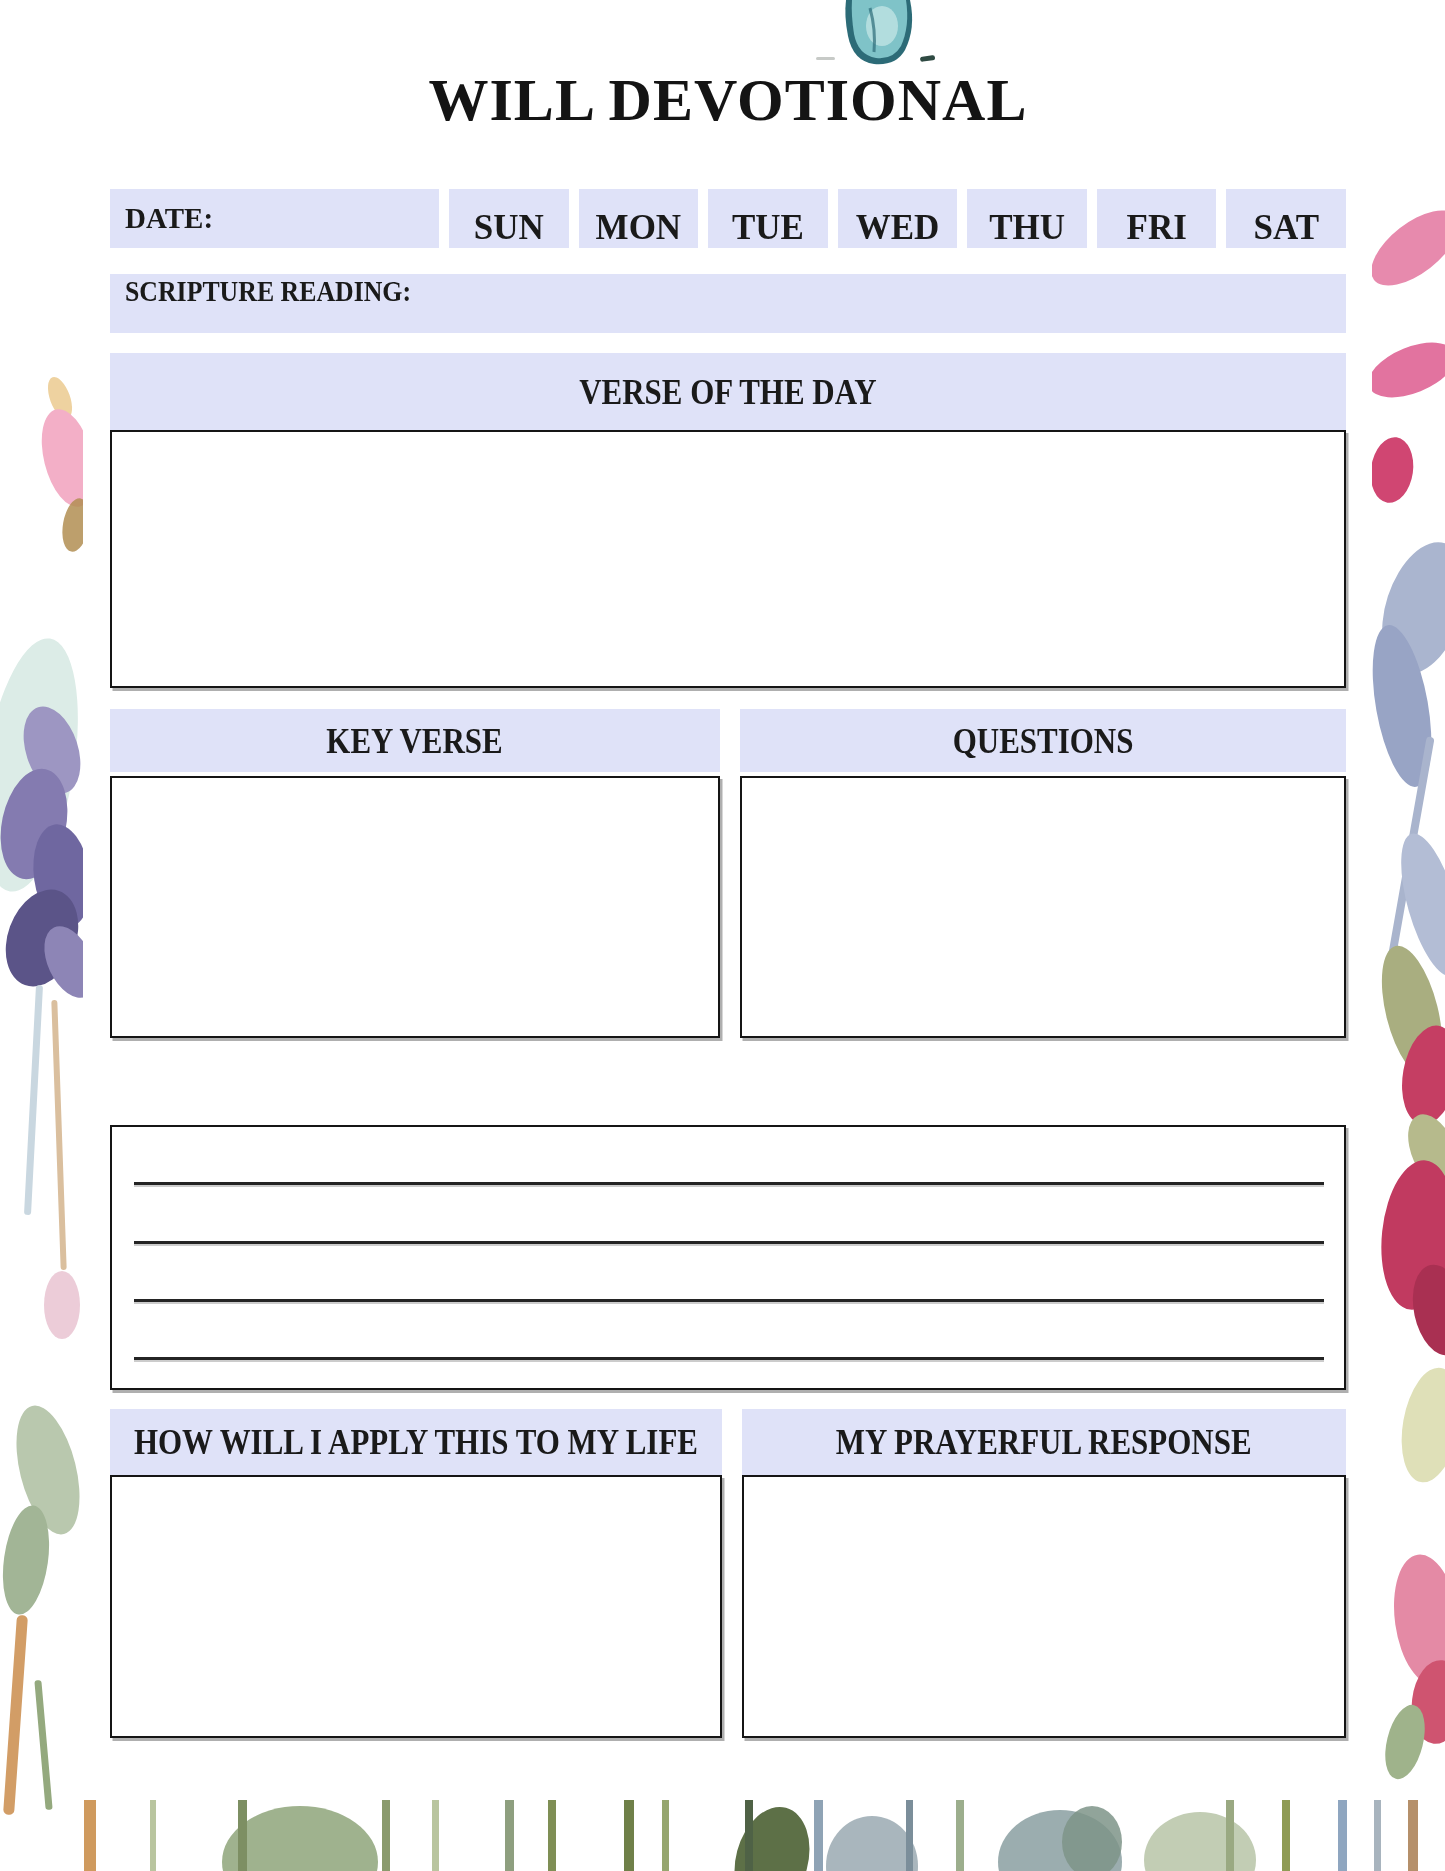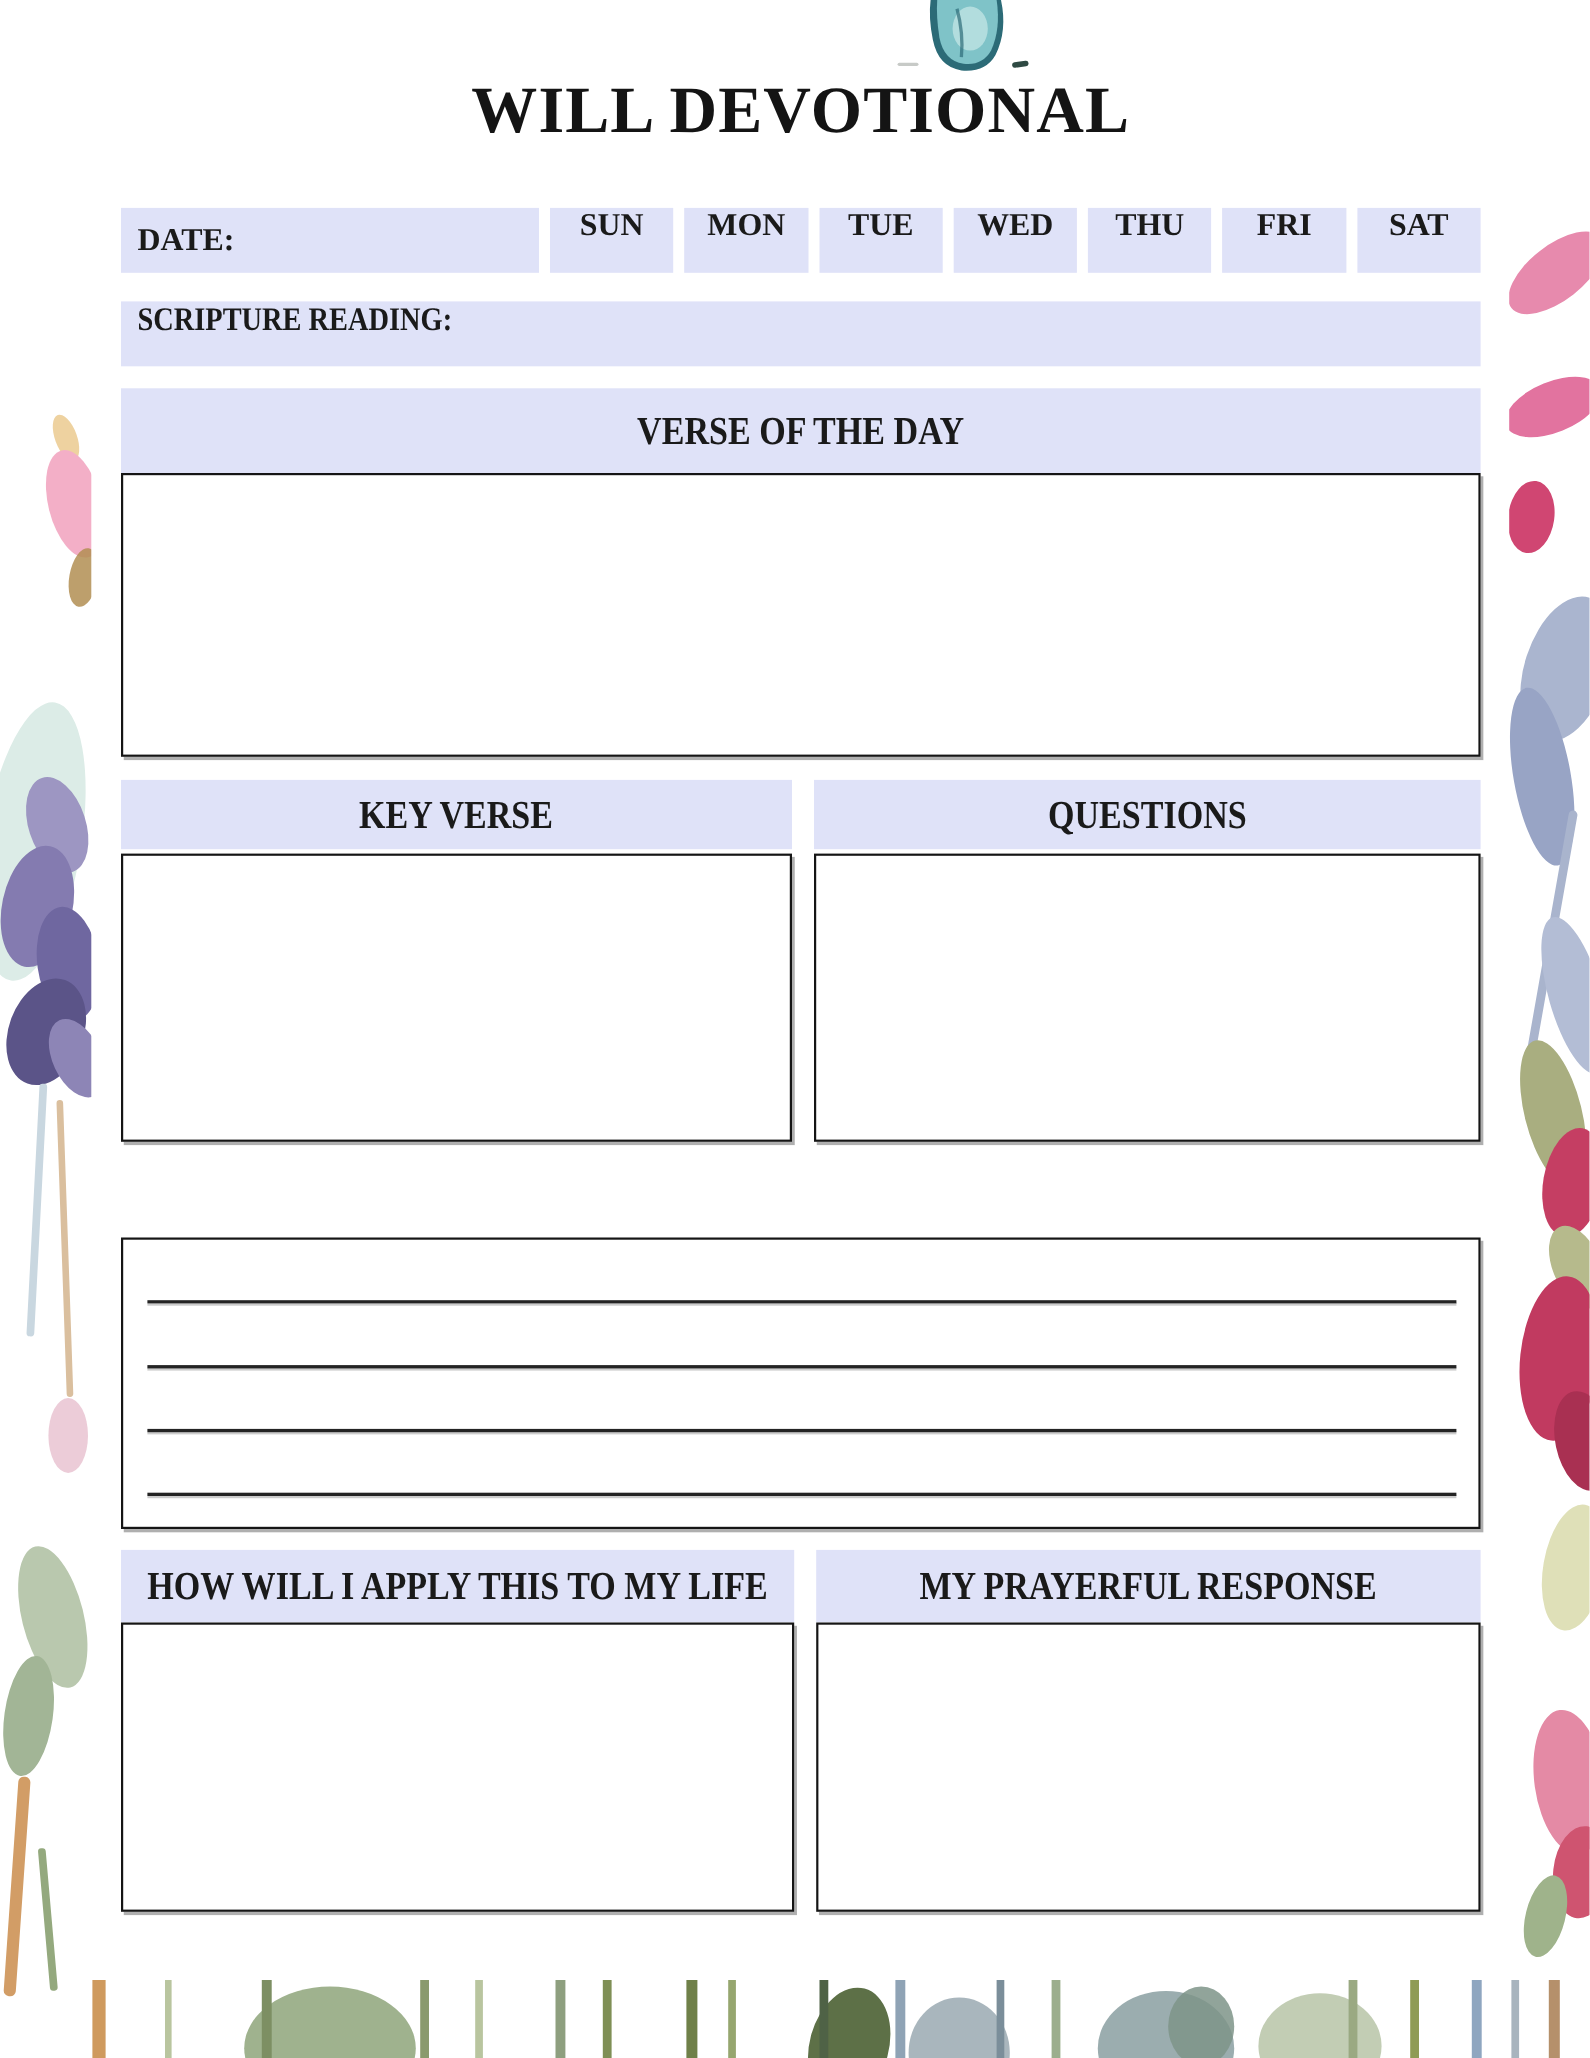--- a/index.html
+++ b/index.html
@@ -20,23 +20,23 @@
   .content{position:absolute;left:110px;top:0;width:1236px;height:1800px;z-index:3;}
   .page-title{
     position:absolute;top:70px;left:0;width:100%;text-align:center;
     font-size:60px;font-weight:bold;letter-spacing:1px;color:#141414;line-height:1;
   }
   .bar{background:#dfe2f8;}
   .lbl{font-weight:bold;color:#1a1a1a;white-space:nowrap;}
   .cond{display:inline-block;transform:scaleX(0.86);transform-origin:center center;}
   .cond-left{display:inline-block;transform:scaleX(0.86);transform-origin:left center;}
   .row-date{position:absolute;top:189px;left:0;width:100%;height:59px;display:flex;gap:10px;}
-  .date-box{width:380px;display:flex;align-items:center;padding-left:15px;box-sizing:border-box;font-size:29px;}
+  .date-box{width:329px;display:flex;align-items:center;padding-left:15px;box-sizing:border-box;font-size:29px;}
   .date-write{flex:1;height:100%;outline:none;font-size:26px;padding:12px 8px 0 8px;box-sizing:border-box;}
-  .day-box{flex:1;display:flex;align-items:flex-start;justify-content:center;font-size:29px;cursor:pointer;}
+  .day-box{flex:1;display:flex;align-items:flex-end;justify-content:center;font-size:35px;cursor:pointer;}
   .row-scripture{position:absolute;top:274px;left:0;width:100%;height:59px;display:flex;align-items:flex-start;padding-left:15px;box-sizing:border-box;font-size:30px;}
   .scripture-write{flex:1;height:100%;outline:none;font-size:26px;padding:12px 10px 0 10px;box-sizing:border-box;}
   .hdr{position:absolute;display:flex;align-items:center;justify-content:center;font-size:36px;}
   .hdr-verse{top:353px;left:0;width:100%;height:77px;}
   .hdr-key{top:709px;left:0;width:610px;height:63px;}
   .hdr-questions{top:709px;left:630px;width:606px;height:63px;}
   .hdr-reflection{top:1059px;left:0;width:100%;height:66px;}
   .hdr-apply{top:1409px;left:0;width:612px;height:66px;}
   .hdr-prayer{top:1409px;left:632px;width:604px;height:66px;}
   .wbox{

